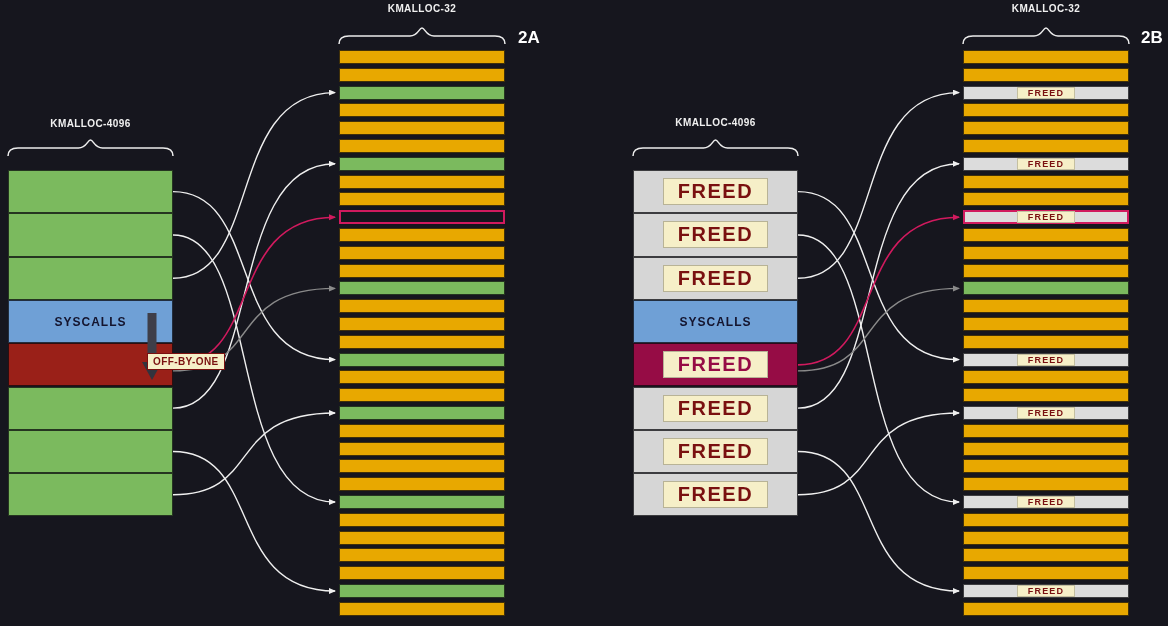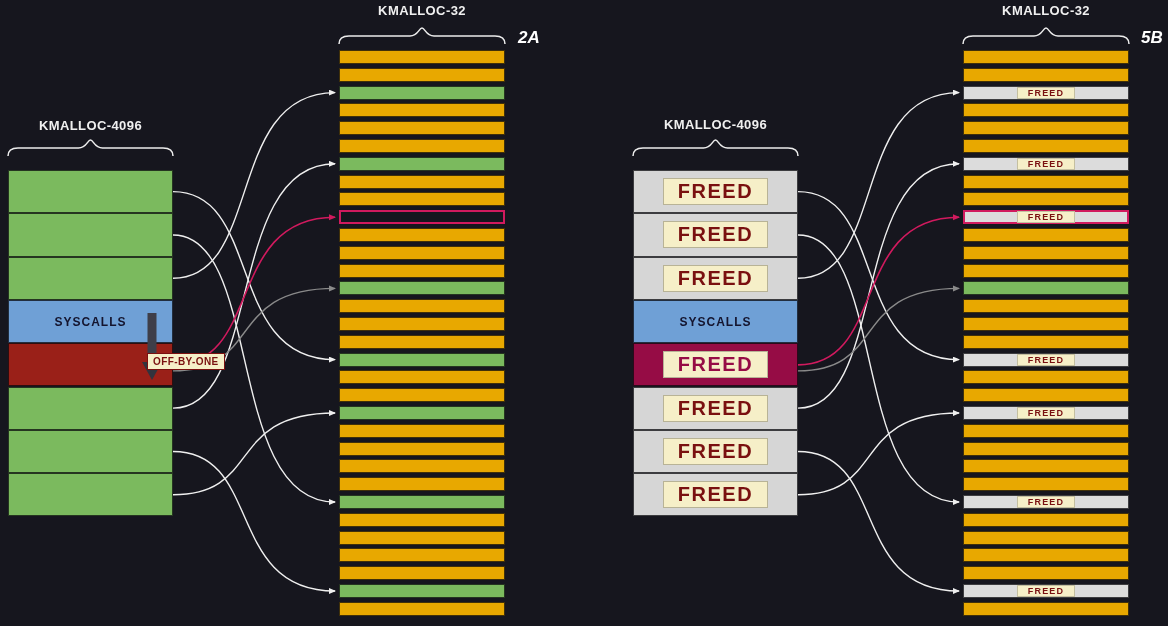--- a/index.html
+++ b/index.html
@@ -1,20 +1,20 @@
 <!DOCTYPE html>
 <html><head>
 <meta charset="utf-8">
 <style>
   * { margin:0; padding:0; box-sizing:border-box; }
   html,body { width:1168px; height:626px; overflow:hidden; }
   body { background:#16161E; font-family:"Liberation Sans", sans-serif; position:relative; }
   .stage { position:absolute; left:0; top:0; width:1168px; height:626px; }
-  .title { position:absolute; color:#F0F0F0; font-size:13px; font-weight:bold; text-align:center; letter-spacing:0.4px; }
-  .panel-label { position:absolute; color:#FFFFFF; font-size:17px; font-weight:bold;font-style:italic; }
+  .title { position:absolute; color:#F0F0F0; font-size:10px; font-weight:bold; text-align:center; letter-spacing:0.4px; }
+  .panel-label { position:absolute; color:#FFFFFF; font-size:17px; font-weight:bold; }
   .src-col, .slab-col { position:absolute; }
   .src-row { position:absolute; left:0; width:100%; border:1px solid rgba(8,8,12,0.75);
              display:flex; align-items:center; justify-content:center; }
   .cell-green   { background:#7BBA5E; }
   .cell-blue    { background:#6FA0D6; color:#14142E; font-weight:bold; font-size:12px; letter-spacing:1px; }
   .cell-overflow{ background:#9A2018; }
   .cell-gray    { background:#D6D6D6; }
   .cell-crimson { background:#960C45; }
   .chip-big { background:#F6EFC8; color:#7A1010; font-weight:bold; font-size:20px; letter-spacing:1.5px;
               padding:1px 14px; border:1px solid rgba(0,0,0,0.25); }
@@ -36,21 +36,21 @@
 <body>
 
 <div class="stage">
 
   <div class="title" style="left:8px;top:118px;width:165px">KMALLOC-4096</div>
   <div class="title" style="left:339px;top:3px;width:166px">KMALLOC-32</div>
   <div class="title" style="left:633px;top:117px;width:165px">KMALLOC-4096</div>
   <div class="title" style="left:963px;top:3px;width:166px">KMALLOC-32</div>
 
   <div class="panel-label" style="left:518px;top:28px">2A</div>
-  <div class="panel-label" style="left:1141px;top:28px">5B</div>
+  <div class="panel-label" style="left:1141px;top:28px">2B</div>
 
   <div id="src-a" class="src-col" style="left:8px;top:170px;width:165px;height:347px">
       <div class="src-row cell-green" style="top: 0px; height: 43.3px;"></div>
       <div class="src-row cell-green" style="top: 43.3px; height: 43.3px;"></div>
       <div class="src-row cell-green" style="top: 86.6px; height: 43.3px;"></div>
       <div class="src-row cell-blue" style="top: 129.9px; height: 43.3px;">SYSCALLS</div>
       <div class="src-row cell-overflow" style="top: 173.2px; height: 43.3px;"></div>
       <div class="src-row cell-green" style="top: 216.5px; height: 43.3px;"></div>
       <div class="src-row cell-green" style="top: 259.8px; height: 43.3px;"></div>
       <div class="src-row cell-green" style="top: 303.1px; height: 43.3px;"></div>

